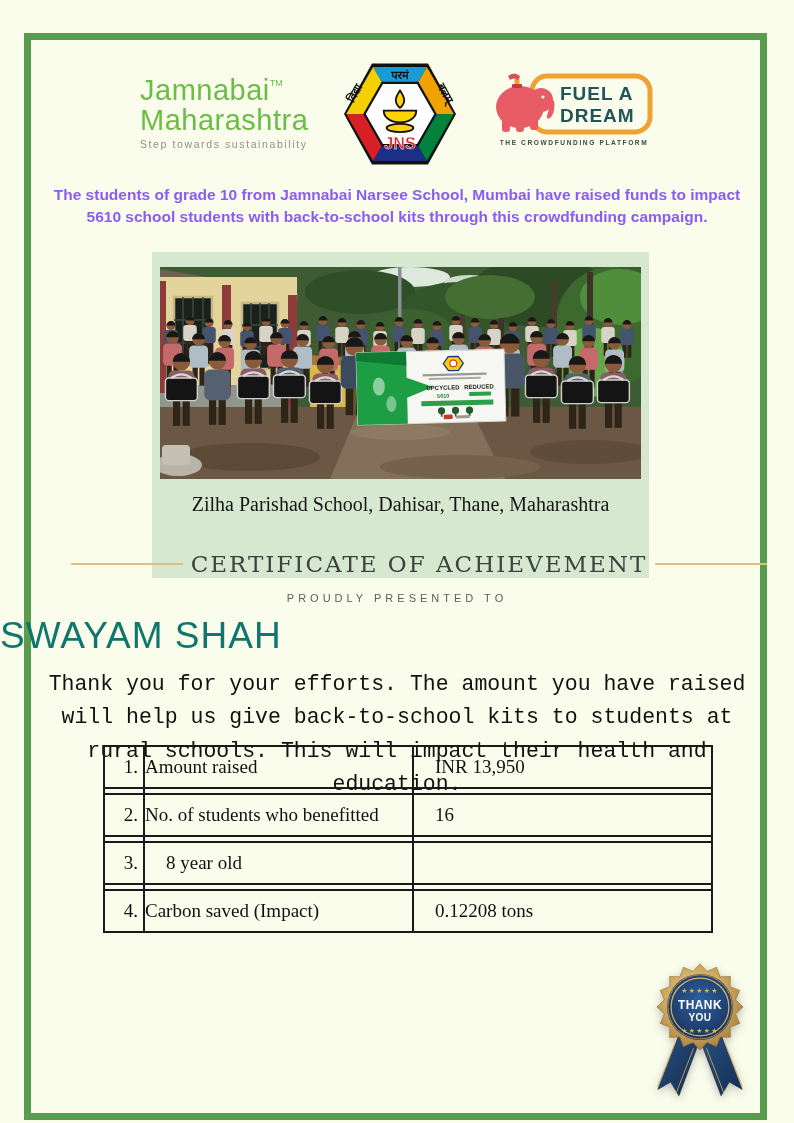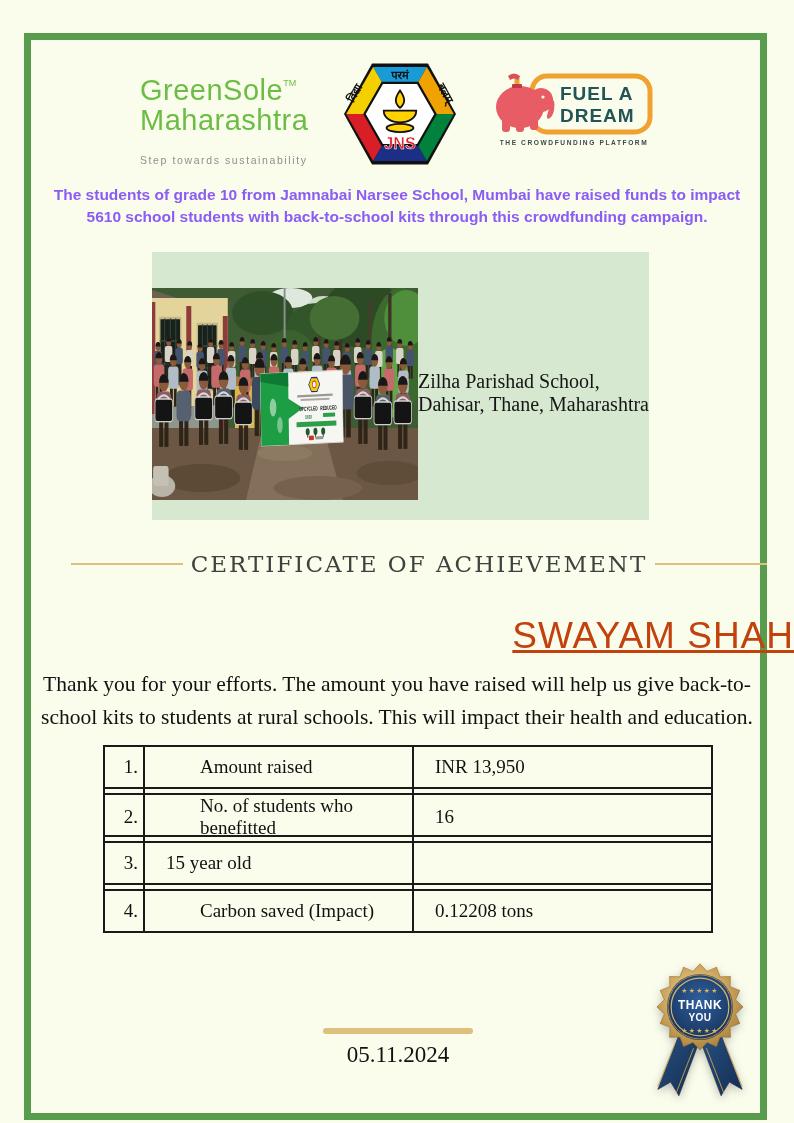--- a/index.html
+++ b/index.html
@@ -16,37 +16,37 @@
     position: absolute;
     left: 24px; right: 27px; top: 33px; bottom: 3px;
     border: 7px solid #579d4d;
     pointer-events: none;
   }
 
   
   .gs-logo { position: absolute; left: 140px; top: 76px; line-height: 1.02; }
   .gs-name { font-size: 29px; color: #6cbd45; letter-spacing: 0.5px; }
   .gs-name sup { font-size: 9px; color: #6cbd45; vertical-align: 14px; letter-spacing: 0; margin-top: 28px; }
-  .gs-tag { font-size: 10.5px; color: #8f8f8f; letter-spacing: 1.6px; margin-top: 20px; }
+  .gs-tag { font-size: 10.5px; color: #8f8f8f; letter-spacing: 1.6px; margin-top: 4px; }
 
   .jns-logo { position: absolute; left: 344px; top: 58px; width: 112px; height: 112px; }
   .fad-logo { position: absolute; left: 490px; top: 70px; width: 168px; height: 84px; }
 
   
   .headline {
     position: absolute; left: 50px; right: 50px; top: 184px;
     text-align: center; font-size: 15.5px; font-weight: bold;
     color: #8b5cf6; line-height: 1.45;
   }
 
   
   .photo-card {
-    position: absolute; left: 152px; top: 252px; width: 497px; height: 268px;
+    position: absolute; left: 152px; top: 252px; width: 497px; height: 326px;
     background: #d6e8cf;
-    display: flex; flex-direction: row; align-items: center;
+    display: flex; flex-direction: column; align-items: center;
   }
   .photo-svg { margin-top: 15px; width: 481px; height: 212px; display: block; }
   .photo-caption {
     font-family: "Liberation Serif", serif;
     font-size: 20px; color: #161616; margin-top: 14px;
   }
 
   
   .title-row {
     position: absolute; left: 0; right: 0; top: 551px;
@@ -56,40 +56,40 @@
   .cert-title {
     font-family: "DejaVu Serif", serif; font-weight: 400;
     font-size: 23px; letter-spacing: 2px; color: #3c423e;
   }
   .presented {
     position: absolute; left: 0; right: 0; top: 592px;
     text-align: center; font-size: 11px; letter-spacing: 4px; color: #5c615c;
   }
   .recipient {
     position: absolute; left: 0; right: 0; top: 615px;
-    text-align: right; font-size: 37px; font-weight: 500;
-    letter-spacing: 1px; color: #c2410c; text-decoration: underline;
+    text-align: left; font-size: 37px; font-weight: 500;
+    letter-spacing: 1px; color: #0f766e;
   }
   .message {
     position: absolute; left: 36px; right: 36px; top: 668px;
-    text-align: center; font-family: Liberation Serif, serif;
+    text-align: center; font-family: Liberation Mono, monospace;
     font-size: 21.5px; color: #111; line-height: 1.55;
   }
 
   
   .info-table { position: absolute; left: 103px; top: 745px; width: 610px; height: 188px; }
   .trow {
     display: grid; grid-template-columns: 40px 269px 1fr;
     border: 2px solid #1a1a1a; height: 44px; margin-bottom: 4px;
     font-family: "Liberation Serif", serif; font-size: 19px; color: #111;
   }
   .trow:last-child { margin-bottom: 0; }
   .tcell { display: flex; align-items: center; }
   .tcell.num { justify-content: flex-end; padding-right: 5px; border-right: 2px solid #1a1a1a; }
-  .tcell.label { padding-left: 26px; border-right: 2px solid #1a1a1a; margin-left: 29px; }
+  .tcell.label { padding-left: 0; border-right: 2px solid #1a1a1a; }
   .tcell.value { padding-left: 21px; }
   .vline { position: absolute; top: 0; bottom: 0; width: 2px; background: #1a1a1a; }
 
   
   .date-block { position: absolute; left: 323px; top: 1028px; width: 150px; text-align: center; }
   .date-line { width: 150px; height: 6px; border-radius: 3px; background: #dcc07b; }
   .date-text {
     font-family: "Liberation Serif", serif; font-size: 23px; color: #111;
     margin-top: 8px;
   }
@@ -99,21 +99,21 @@
     filter: drop-shadow(0 3px 4px rgba(0,0,0,0.25)); }
 </style>
 </head>
 <body>
 
 <div class="page">
 
   <div class="frame"></div>
 
   <div class="gs-logo">
-    <div class="gs-name"><span>GreenSole</span><sup>TM</sup></div>
+    <div class="gs-name"><span>Jamnabai</span><sup>TM</sup></div>
     <div class="gs-name">Maharashtra</div>
     <div class="gs-tag">Step towards sustainability</div>
   </div>
 
   <svg class="jns-logo" viewBox="0 0 100 100">
     <polygon points="0,50 25,5 75,5 100,50 75,95 25,95" fill="#111"></polygon>
     <polygon points="26,8 74,8 65.8,22.3 34.2,22.3" fill="#189cd8"></polygon>
     <polygon points="2,50 26,8 34.2,22.3 18.3,50" fill="#f5d000"></polygon>
     <polygon points="74,8 98,50 81.7,50 65.8,22.3" fill="#f0a300"></polygon>
     <polygon points="2,50 18.3,50 34.2,77.7 26,92" fill="#d81f26"></polygon>
@@ -302,53 +302,50 @@
       </g>
     </svg>
     <figcaption class="photo-caption">Zilha Parishad School, Dahisar, Thane, Maharashtra</figcaption>
   </figure>
 
   <div class="title-row">
     <span class="title-line"></span>
     <h1 class="cert-title">CERTIFICATE OF ACHIEVEMENT</h1>
     <span class="title-line"></span>
   </div>
+  <div class="presented">PROUDLY PRESENTED TO</div>
   <h2 class="recipient">SWAYAM SHAH</h2>
   <p class="message">Thank you for your efforts. The amount you have raised will help us give back-to-school kits to students at rural schools. This will impact their health and education.</p>
 
   <div class="info-table">
     <div class="trow">
       <div class="tcell num">1.</div>
       <div class="tcell label">Amount raised</div>
       <div class="tcell value">INR 13,950</div>
     </div>
     <div class="trow">
       <div class="tcell num">2.</div>
       <div class="tcell label">No. of students who benefitted</div>
       <div class="tcell value">16</div>
     </div>
     <div class="trow">
       <div class="tcell num">3.</div>
-      <div class="tcell value">15 year old</div>
+      <div class="tcell value">8 year old</div>
     </div>
     <div class="trow">
       <div class="tcell num">4.</div>
       <div class="tcell label">Carbon saved (Impact)</div>
       <div class="tcell value">0.12208 tons</div>
     </div>
     <div class="vline" style="left:0"></div>
     <div class="vline" style="left:40px"></div>
     <div class="vline" style="left:309px"></div>
     <div class="vline" style="left:608px"></div>
   </div>
 
-  <div class="date-block">
-    <div class="date-line"></div>
-    <div class="date-text">05.11.2024</div>
-  </div>
 
   <svg class="badge" viewBox="0 0 120 170">
     <defs>
       <radialGradient id="goldGrad" cx="45%" cy="40%" r="70%">
         <stop offset="0%" stop-color="#f3dc9e"></stop>
         <stop offset="55%" stop-color="#cda45a"></stop>
         <stop offset="100%" stop-color="#9c7330"></stop>
       </radialGradient>
       <radialGradient id="navyGrad" cx="50%" cy="40%" r="75%">
         <stop offset="0%" stop-color="#2e5f9e"></stop>

